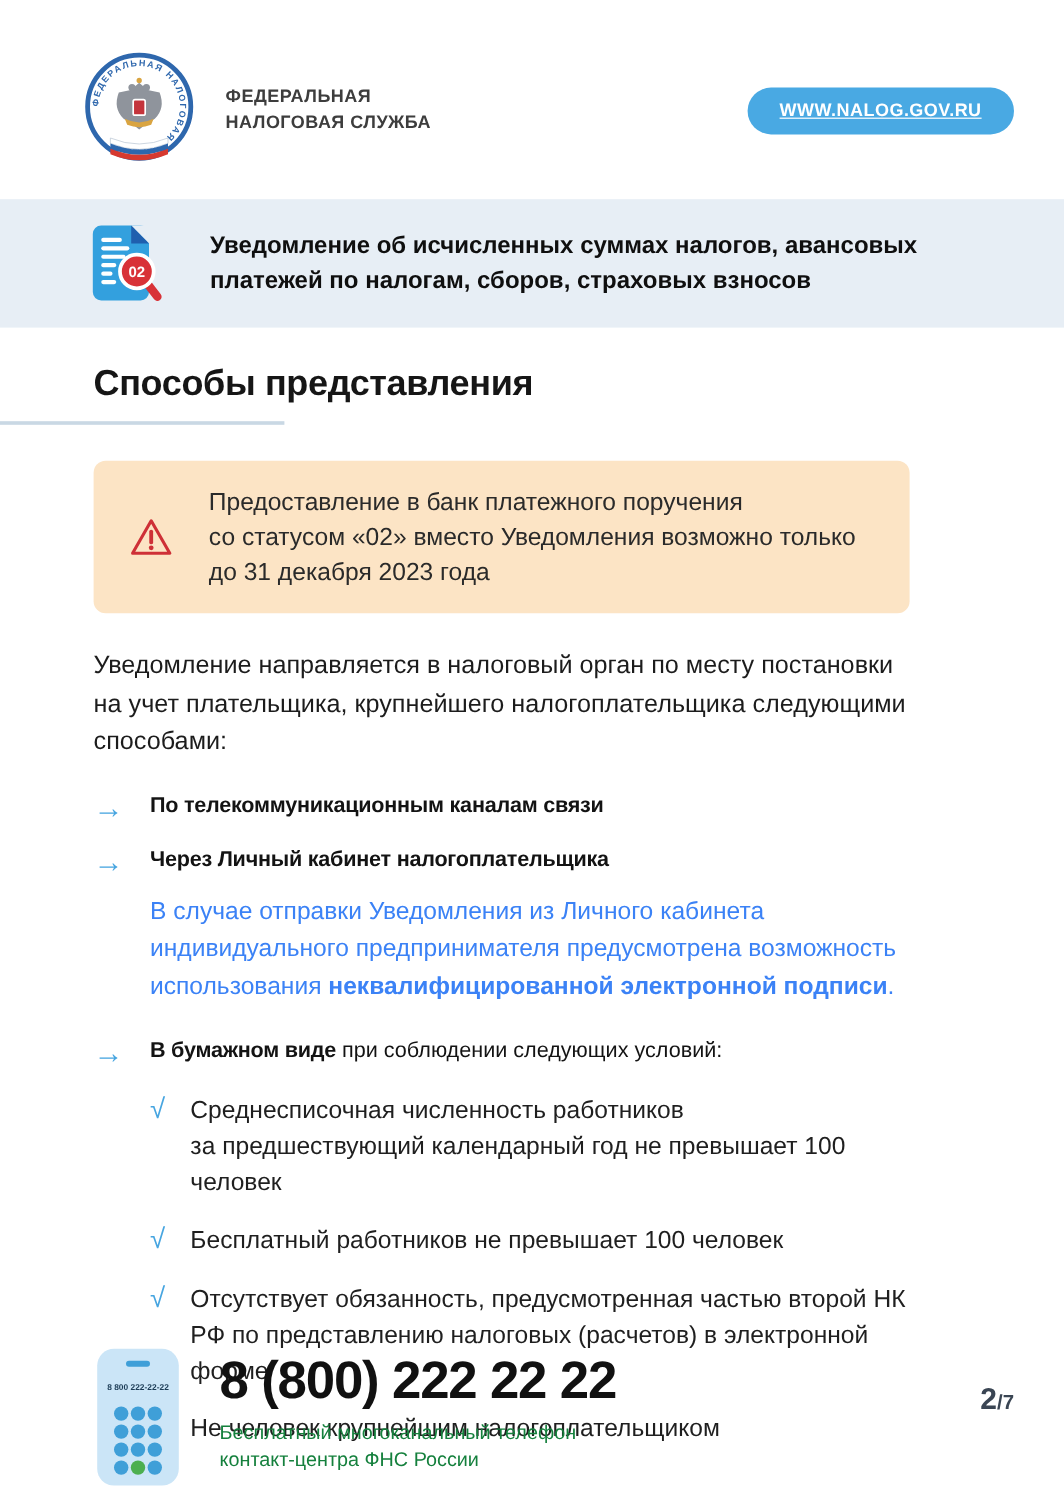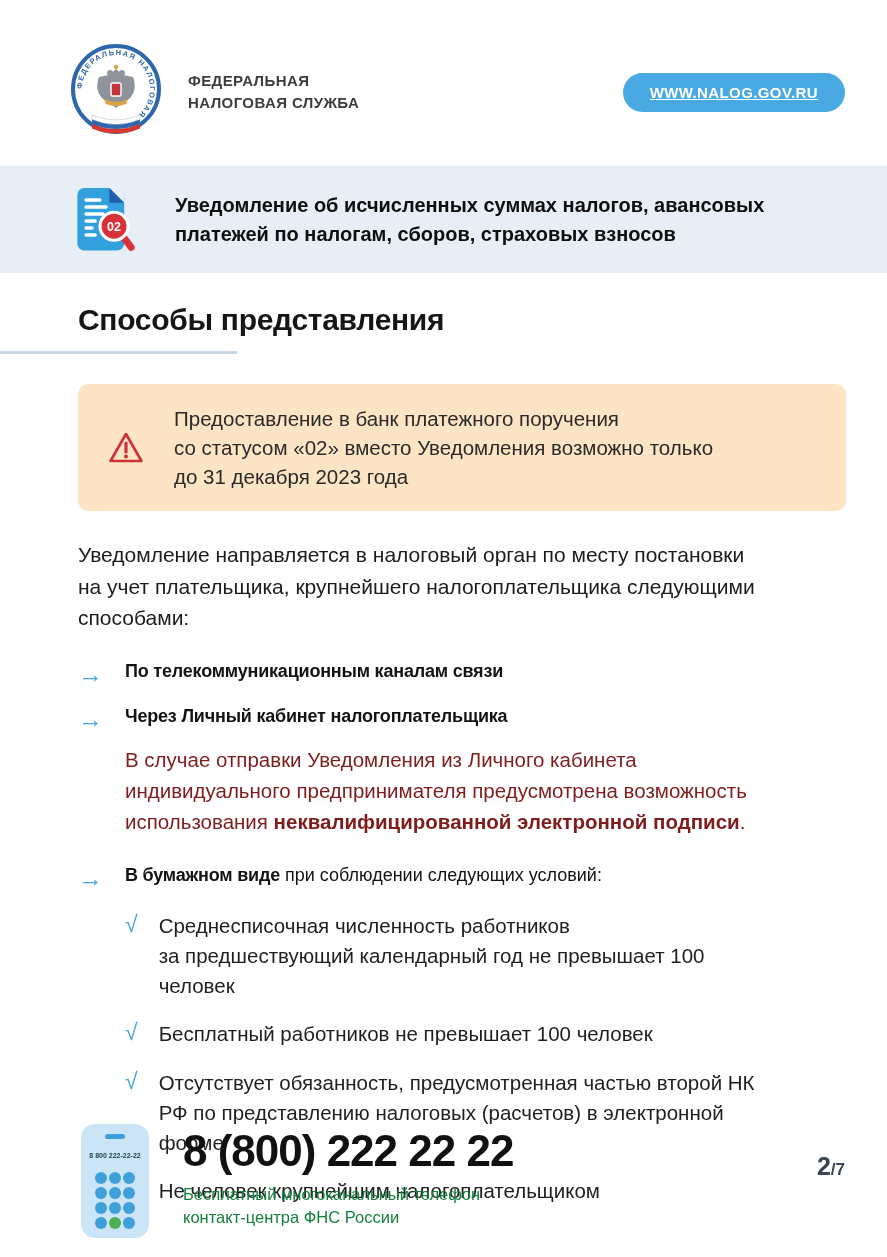--- a/index.html
+++ b/index.html
@@ -20,33 +20,33 @@
   
   .banner { height:107px; background:#e7eef5; display:flex; align-items:center;
             padding:0 42px 0 75px; gap:36px; }
   .banner-title { font-size:20px; font-weight:800; color:#0f0f0f; line-height:1.45; max-width:670px; }
 
   
   .content { padding:0 42px 0 78px; }
   .section-heading { margin-top:30px; font-size:30px; font-weight:800; color:#161616; letter-spacing:-0.3px; }
   .heading-rule { height:3px; width:237px; background:#c9d8e4; margin:14px 0 0 -78px; }
 
-  .warning-box { margin-top:30px; width:768px; min-height:118px; background:#fce4c5;
+  .warning-box { margin-top:30px; width:680px; min-height:118px; background:#fce4c5;
                  border-radius:10px; display:flex; align-items:center; padding:20px 26px 20px 0; }
   .warning-icon-wrap { width:96px; flex-shrink:0; display:flex; justify-content:center; }
   .warning-text { font-size:20.5px; line-height:1.42; color:#2a2a2a; white-space:pre-line; }
 
   .intro { margin-top:28px; font-size:21px; line-height:1.5; color:#1c1c1c; white-space:pre-line; }
 
   .methods { margin-top:26px; }
   .method-row { display:flex; align-items:flex-start; gap:22px; margin-top:16px; }
   .arrow { color:#47a5e0; font-size:25px; line-height:1.15; flex-shrink:0; }
   .method-label { font-size:18px; font-weight:800; color:#131313; line-height:1.3; letter-spacing:-0.2px; }
   .method-label .regular { font-weight:400; letter-spacing:0; }
-  .method-note { margin:12px 0 26px 47px; font-size:20.5px; line-height:1.5; color:#7f1d1d; white-space:pre-line; }
+  .method-note { margin:12px 0 26px 47px; font-size:20.5px; line-height:1.5; color:#3b82f6; white-space:pre-line; }
   .method-note b { font-weight:800; }
 
   .conditions { margin:14px 0 0 47px; }
   .cond-row { display:flex; align-items:flex-start; gap:21px; margin-top:19px; }
   .check { color:#47a5e0; font-size:23px; line-height:1.15; flex-shrink:0; }
   .cond-text { font-size:20.5px; line-height:1.45; color:#1f1f1f; white-space:pre-line; }
 
   
   .footer { position:absolute; left:75px; top:1122px; display:flex; align-items:flex-start; gap:28px; }
   .phone-block { padding-top:4px; }

